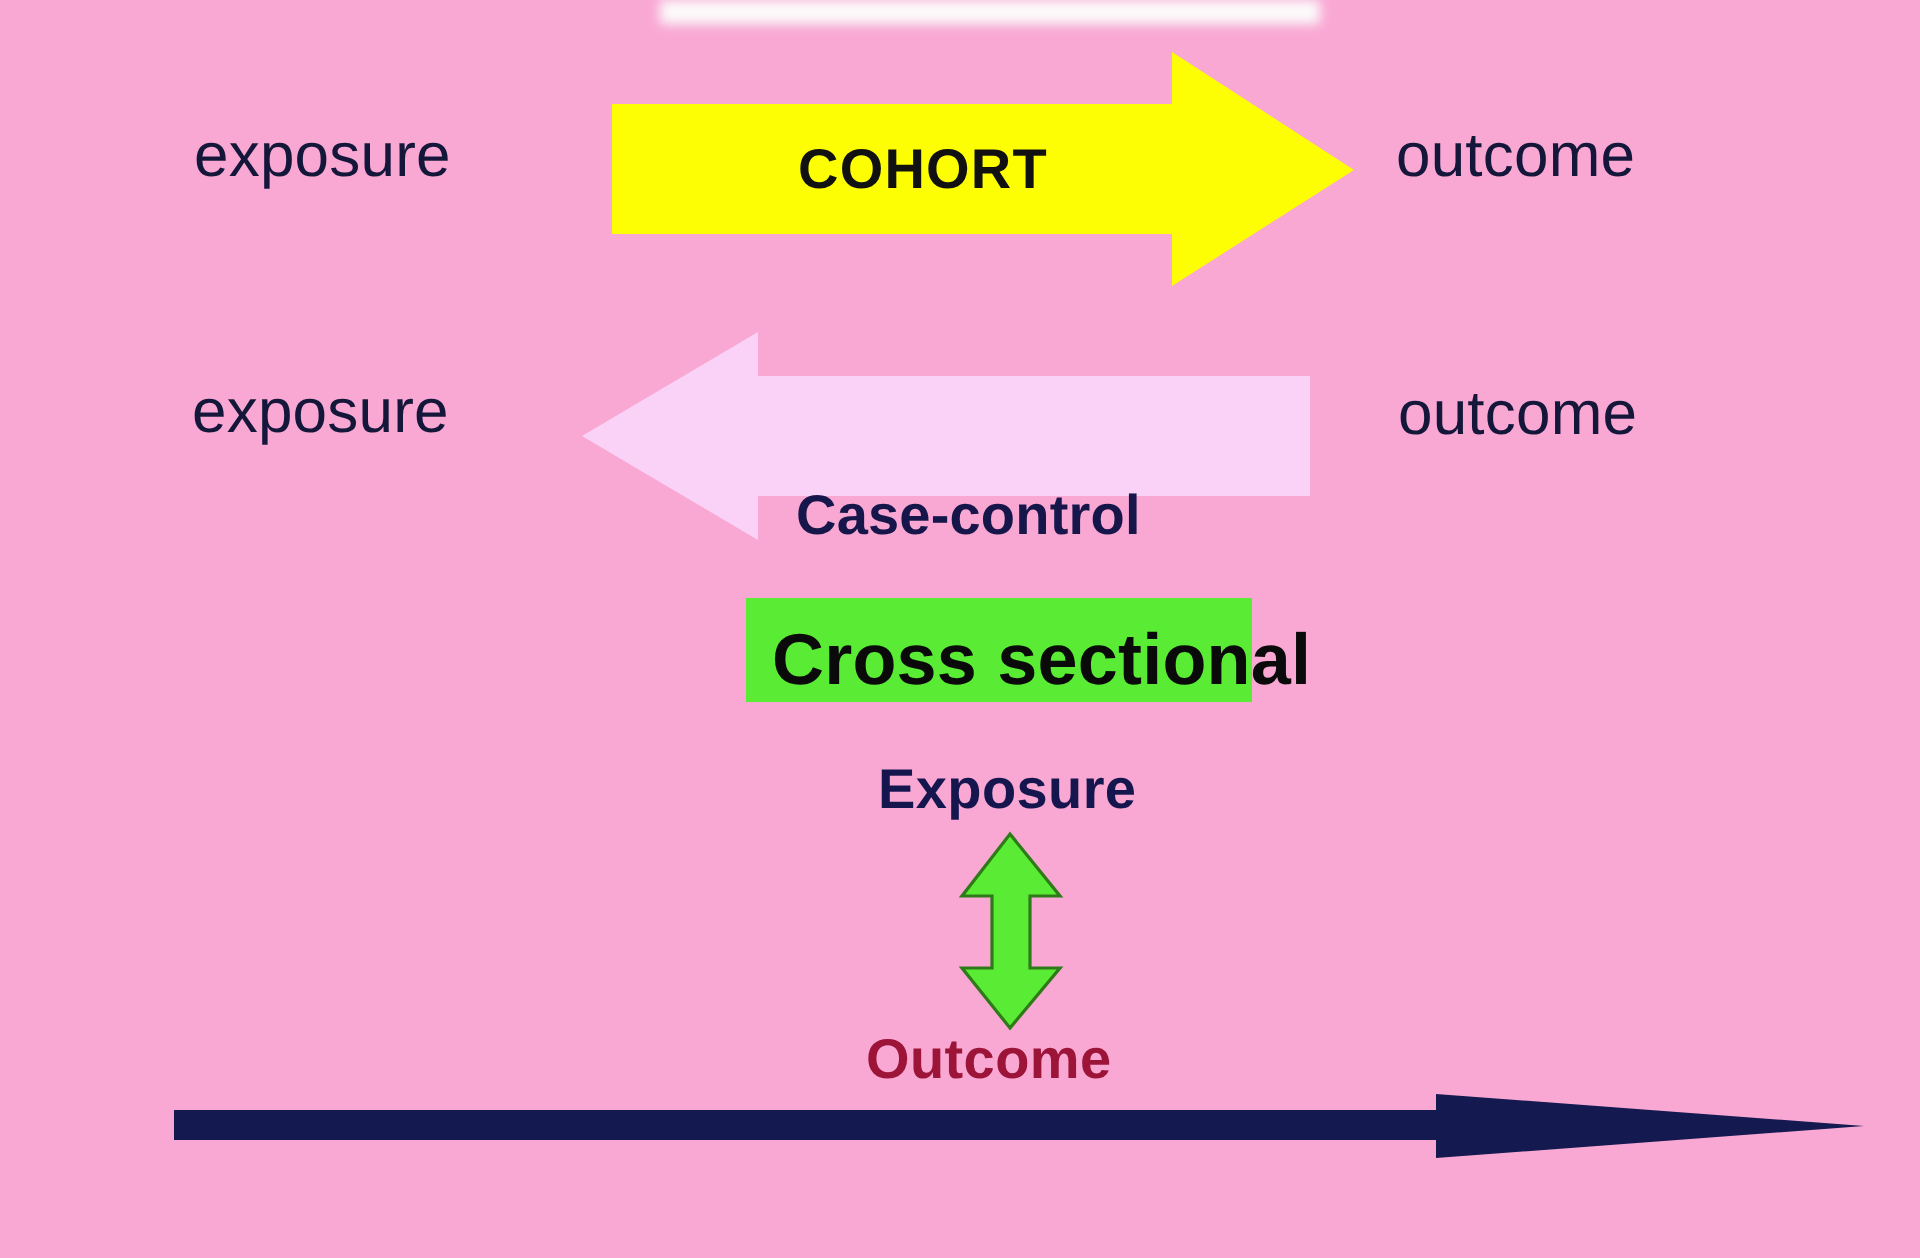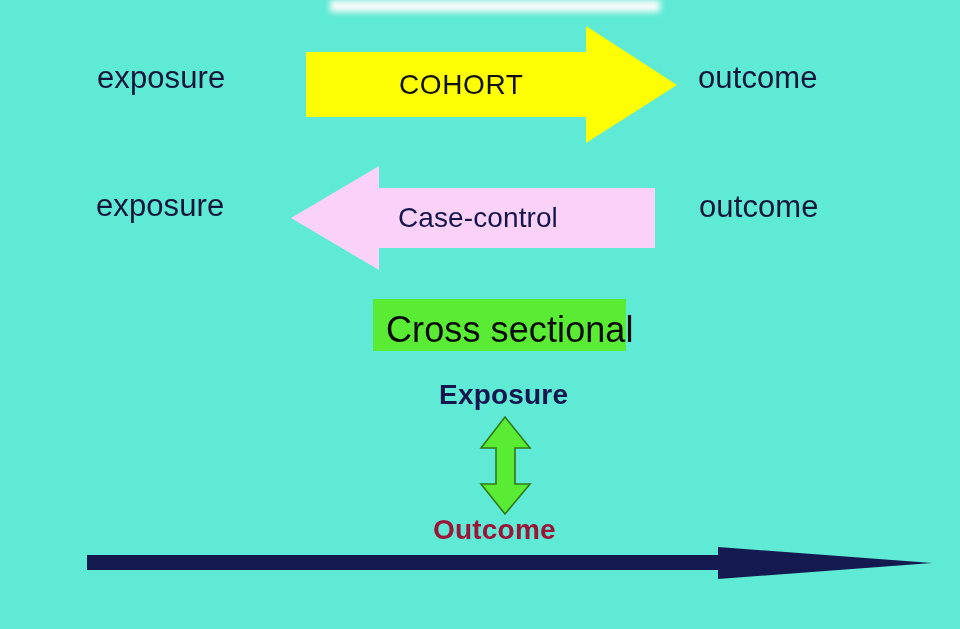--- a/index.html
+++ b/index.html
@@ -8,51 +8,52 @@
     padding: 0;
     background: #ffffff;
   }
   body {
     font-family: "Liberation Sans", sans-serif;
   }
   #canvas {
     position: relative;
     width: 960px;
     height: 629px;
-    background: #5eead4;
+    background: #f9a8d4;
     overflow: hidden;
   }
   .lbl {
     position: absolute;
     white-space: nowrap;
     line-height: 1;
   }
   
   .side-label {
     font-size: 31px;
     font-weight: 400;
     color: #15173a;
     letter-spacing: 0.1px;
   }
   
   .band-text {
     position: absolute;
     white-space: nowrap;
-    font-weight: normal;
+    font-weight: bold;
     line-height: 1;
   }
   .cohort-text {
     font-size: 28px;
     color: #111111;
     letter-spacing: 0.6px;
   }
   .casecontrol-text {
     font-size: 28px;
     color: #16164a;
     letter-spacing: 0.1px;
+    margin-top: 40px;
   }
   .crosssec-text {
     font-size: 36px;
     color: #0a0a0a;
     letter-spacing: 0.1px;
   }
   .exposure-bold {
     font-size: 28px;
     font-weight: bold;
     color: #16164f;

